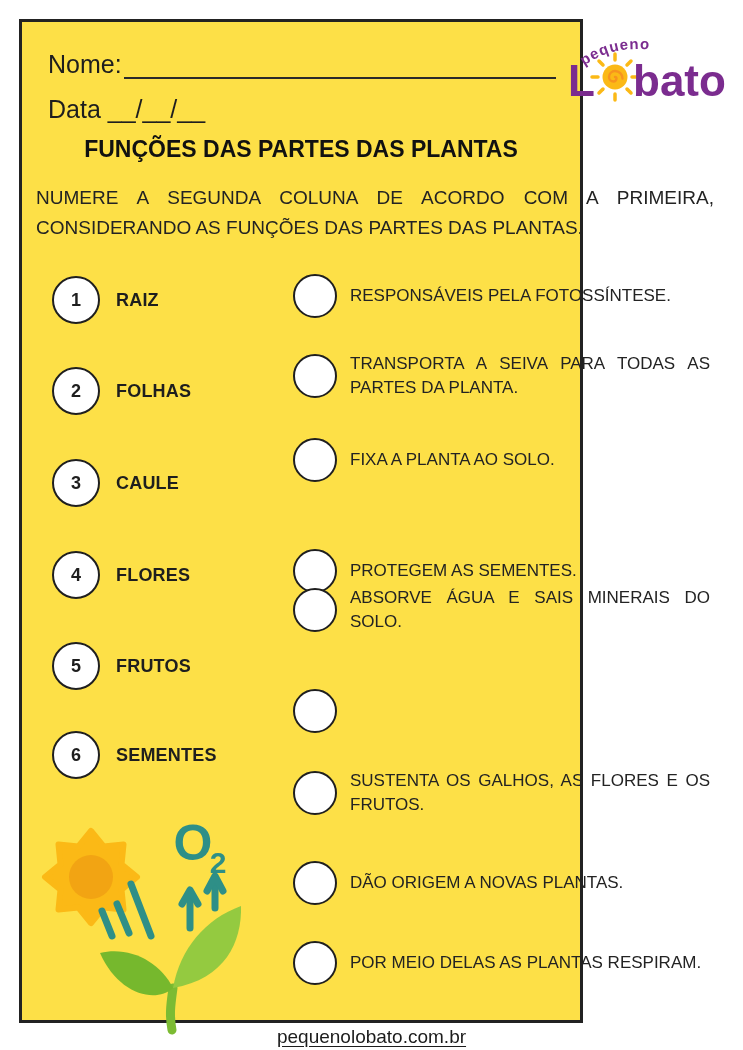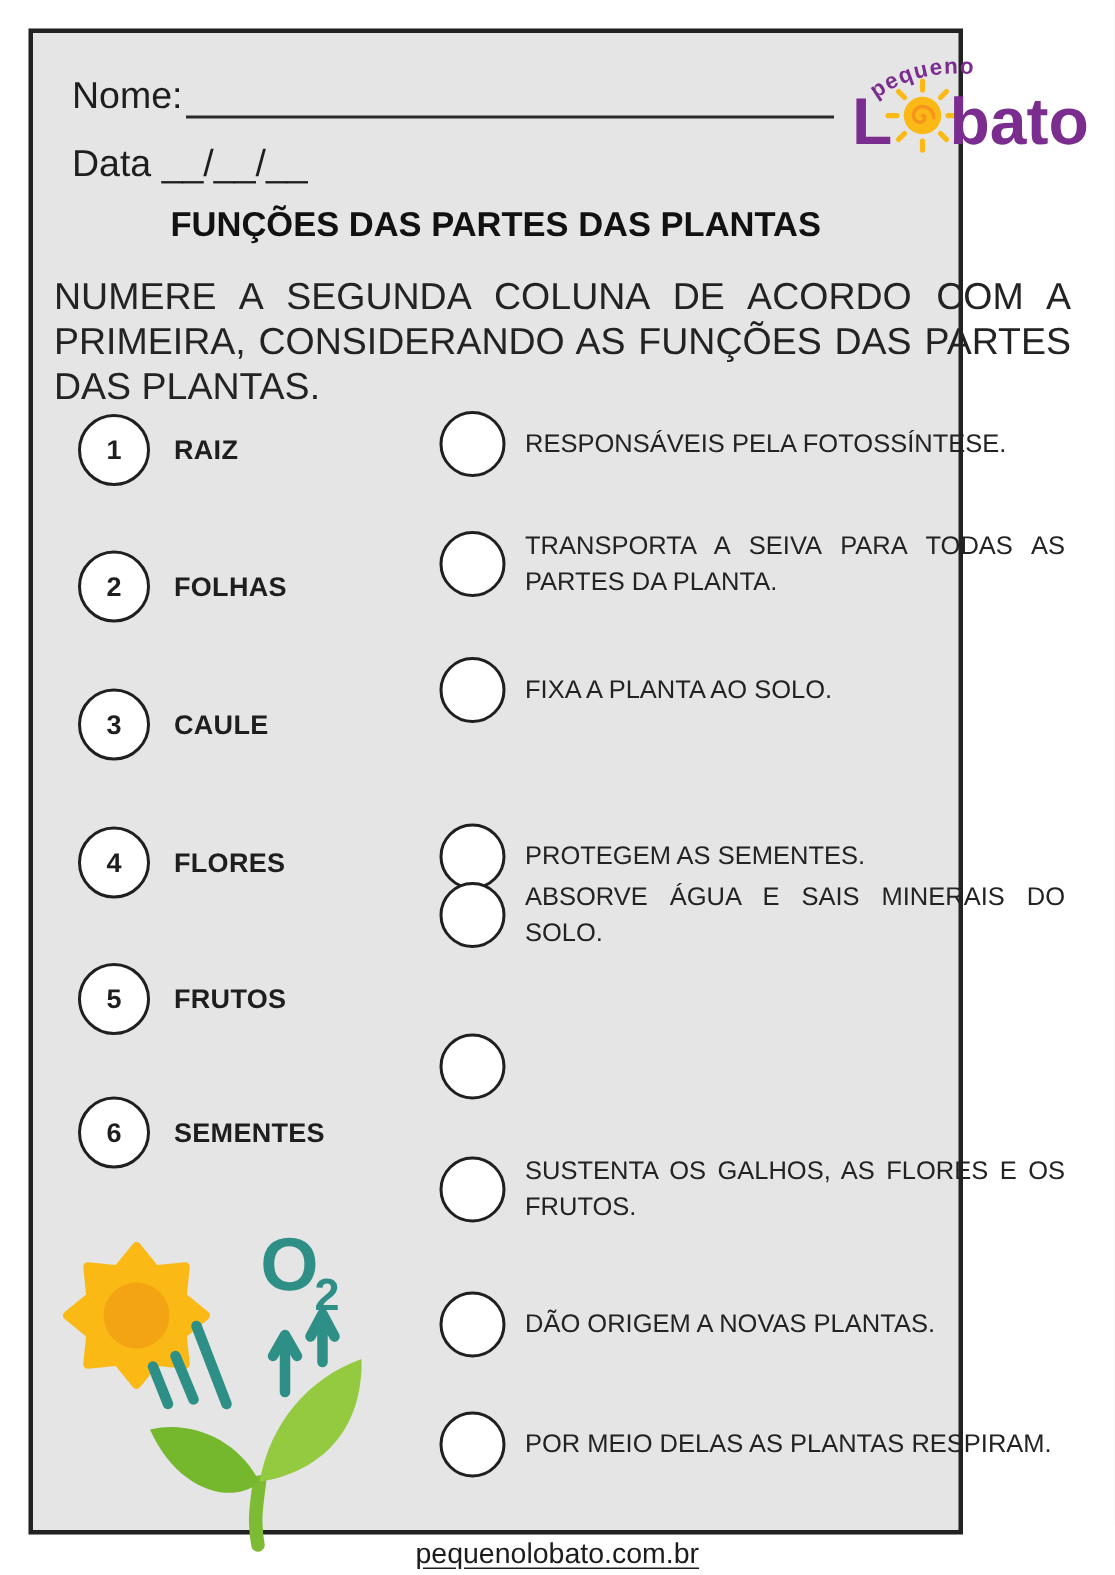--- a/index.html
+++ b/index.html
@@ -3,28 +3,28 @@
 <meta charset="utf-8">
 <style>
   * { margin:0; padding:0; box-sizing:border-box; }
   html,body { background:#ffffff; }
   .sheet {
     position:relative; width:743px; height:1050px; background:#ffffff;
     font-family:"Liberation Sans", sans-serif; color:var(--text-black,#1e1e1e);
     overflow:hidden;
   }
   .frame {
-    position:absolute; left:19px; top:19px; width:623px; height:1004px;
-    border:3px solid #222222; background:#e5e5e5;
+    position:absolute; left:19px; top:19px; width:564px; height:1004px;
+    border:3px solid #222222; background:#fde047;
   }
   .nome-row { position:absolute; left:26px; top:28px; font-size:25px; display:flex; align-items:flex-end; }
   .nome-line { display:inline-block; width:432px; height:25px; border-bottom:2px solid #2a2a2a; margin-left:2px; }
   .data-row { position:absolute; left:26px; top:73px; font-size:25px; }
   .page-title { position:absolute; left:0; top:114px; width:100%; text-align:center; font-size:23px; font-weight:bold; color:#111; }
-  .instructions { position:absolute; left:14px; top:161px; width:678px; font-size:25px; line-height:30px; text-align:justify; color:#232323; }
+  .instructions { position:absolute; left:14px; top:161px; width:678px; font-size:19px; line-height:30px; text-align:justify; color:#232323; }
 
   .left-item { position:absolute; left:30px; display:flex; align-items:center; gap:16px; transform:translateY(-50%); }
   .num-circle {
     width:48px; height:48px; border:2.5px solid #1f1f1f; border-radius:50%;
     display:flex; align-items:center; justify-content:center;
     font-size:18px; font-weight:bold; background:#fff; flex:0 0 auto;
   }
   .left-label { font-size:18px; font-weight:bold; letter-spacing:.2px; }
 
   .right-item { position:absolute; left:271px; display:flex; align-items:center; gap:13px; transform:translateY(-50%); }

